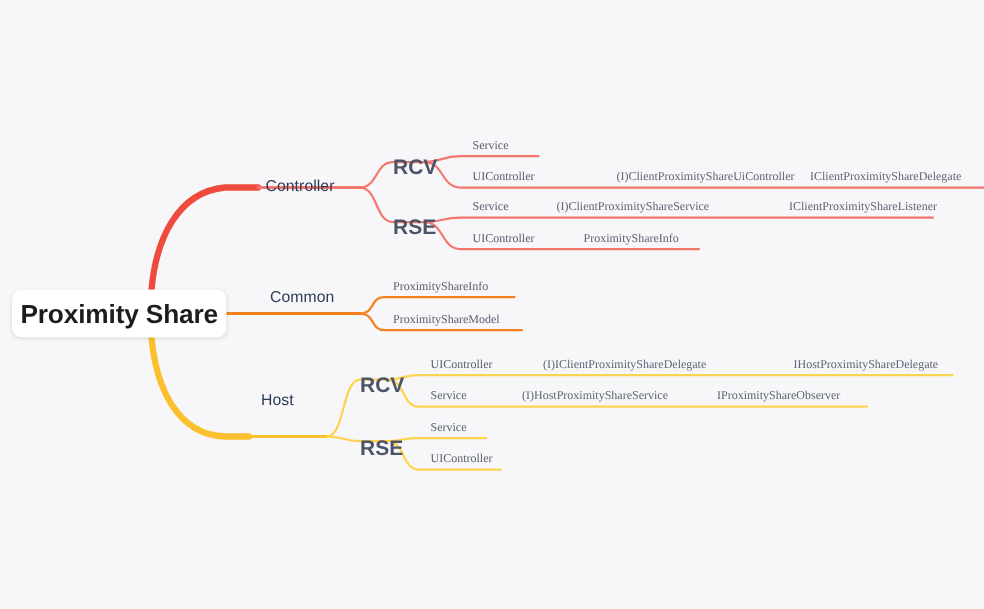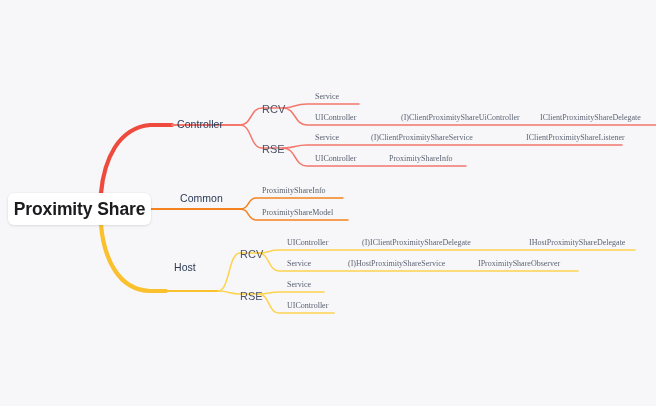--- a/index.html
+++ b/index.html
@@ -42,22 +42,22 @@
     position: absolute;
     font-size: 10.5px;
     font-weight: normal;
     color: #2b3a55;
     white-space: nowrap;
     z-index: 4;
     letter-spacing: 0.05px;
   }
   .sub-label {
     position: absolute;
-    font-size: 11px;
-    font-weight: normal;
+    font-size: 14px;
+    font-weight: bold;
     color: #4c5468;
     white-space: nowrap;
     z-index: 4;
   }
   .leaf-label {
     position: absolute;
     font-size: 8px;
     font-weight: normal;
     color: #596070;
     white-space: nowrap;
@@ -123,21 +123,21 @@
 </div>
 
 <div class="branch-label" style="left:177px; top:118px;">Controller</div>
 
 <div class="sub-label" style="left:262px; top:103px;">RCV</div>
 <div class="sub-label" style="left:262px; top:143px;">RSE</div>
 
 <div class="leaf-label" style="left:315px; top:92px;">Service</div>
 
 <div class="leaf-label" style="left:315px; top:113px;">UIController</div>
-<div class="leaf-label secondary" style="left:383px; top:113px;padding-left:18px;">(I)ClientProximityShareUiController</div>
+<div class="leaf-label secondary" style="left:393px; top:113px;padding-left:18px;">(I)ClientProximityShareUiController</div>
 <div class="leaf-label secondary" style="left:540px; top:113px;">IClientProximityShareDelegate</div>
 
 <div class="leaf-label" style="left:315px; top:133px;">Service</div>
 <div class="leaf-label secondary" style="left:371px; top:133px;text-align:center;">(I)ClientProximityShareService</div>
 <div class="leaf-label secondary" style="left:505px; top:133px;padding-left:21px;">IClientProximityShareListener</div>
 
 <div class="leaf-label" style="left:315px; top:154px;">UIController</div>
 <div class="leaf-label secondary" style="left:389px; top:154px;">ProximityShareInfo</div>
 
 <div class="branch-label" style="left:180px; top:192px;">Common</div>

